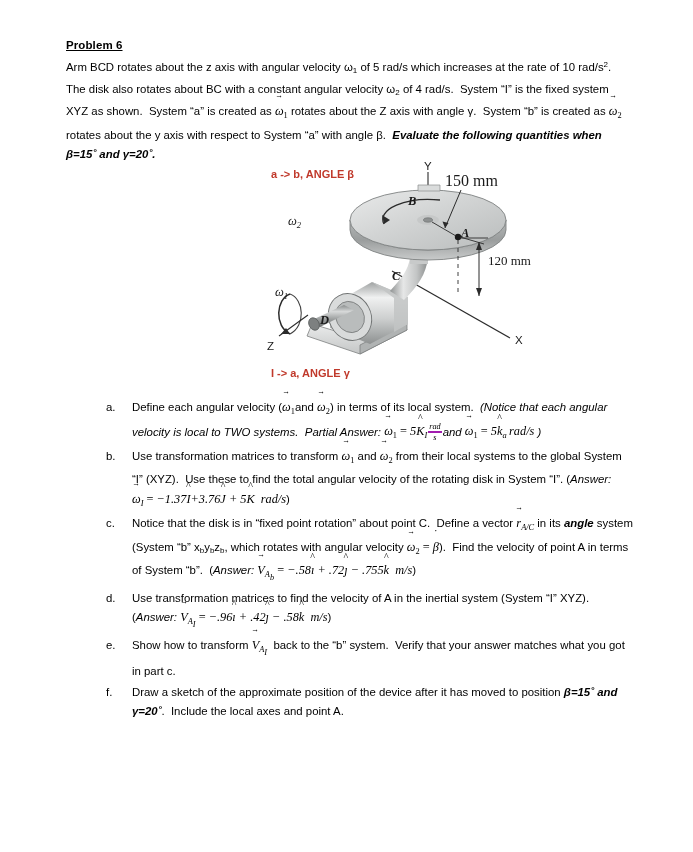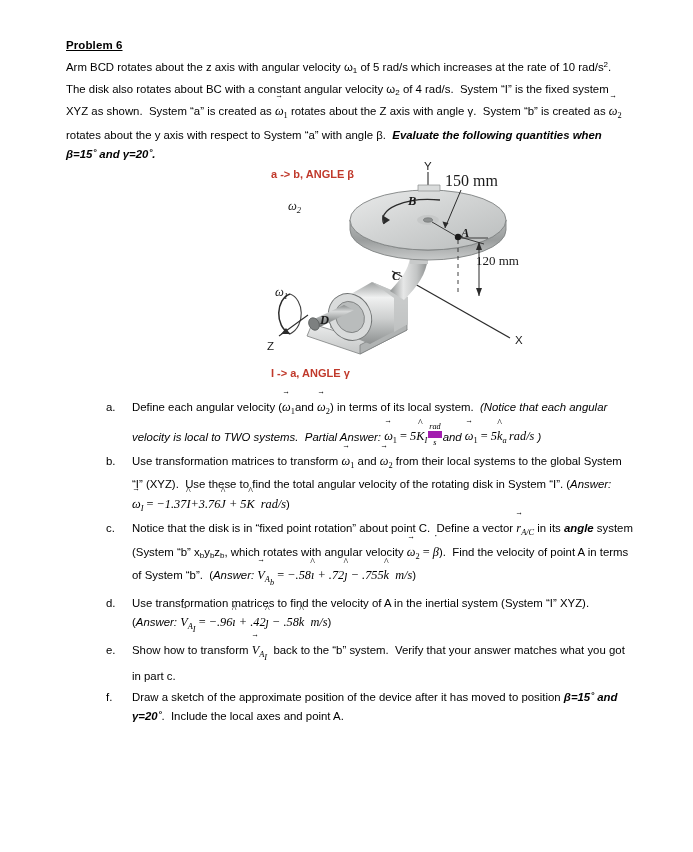--- a/index.html
+++ b/index.html
@@ -77,23 +77,23 @@
   }
 
   #t-Y  { left: 192px; top: 2px;  font-family:"Liberation Sans",sans-serif; font-size:11.5px;}
   #t-X  { left: 283px; top: 176px; font-family:"Liberation Sans",sans-serif; font-size:11.5px;}
   #t-Z  { left: 35px;  top: 182px; font-family:"Liberation Sans",sans-serif; font-size:11.5px;}
   #t-B  { left: 176px; top: 36px; font-style: italic; font-weight: 600;}
   #t-A  { left: 229px; top: 68px; font-style: italic; font-weight: 600;}
   #t-C  { left: 160px; top: 111px; font-style: italic; font-weight: 600;}
   #t-D  { left: 88px;  top: 155px; font-style: italic; font-weight: 600;}
   #t-150{ left: 213px; top: 14px;  font-size: 16px; text-align: center;}
-  #t-120{ left: 244px; top: 95px;  font-size: 13px;}
+  #t-120{ left: 256px; top: 95px;  font-size: 13px;}
   #t-w1 { left: 43px;  top: 127px; font-style: italic;}
-  #t-w2 { left: 56px;  top: 41px;  font-style: italic;}
+  #t-w2 { left: 56px;  top: 56px;  font-style: italic;}
   .om-sub { font-size: 8.5px; vertical-align: -3px; font-style: italic;}
 
   
   .qlist {
     position: absolute;
     left: 106px;
     top: 398px;
     width: 528px;
     font-size: 11.4px;
     line-height: 19.5px;
@@ -166,21 +166,21 @@
   .sb.up { font-style: normal; }
   .frac {
     display: inline-block;
     vertical-align: -5px;
     text-align: center;
     font-size: 8.2px;
     line-height: 9.5px;
     font-style: italic;
     margin: 0 1px;
   }
-  .frac .num { display: block; border-bottom: 7px solid #a21caf; padding: 0 1px;}
+  .frac .num { display: block; border-bottom: 2px solid #a21caf; padding: 0 1px;}
   .frac .den { display: block; }
 </style>
 </head>
 <body>
 
 <div class="page">
 
   <div class="problem-heading">Problem 6</div>
 
   <div class="intro">

